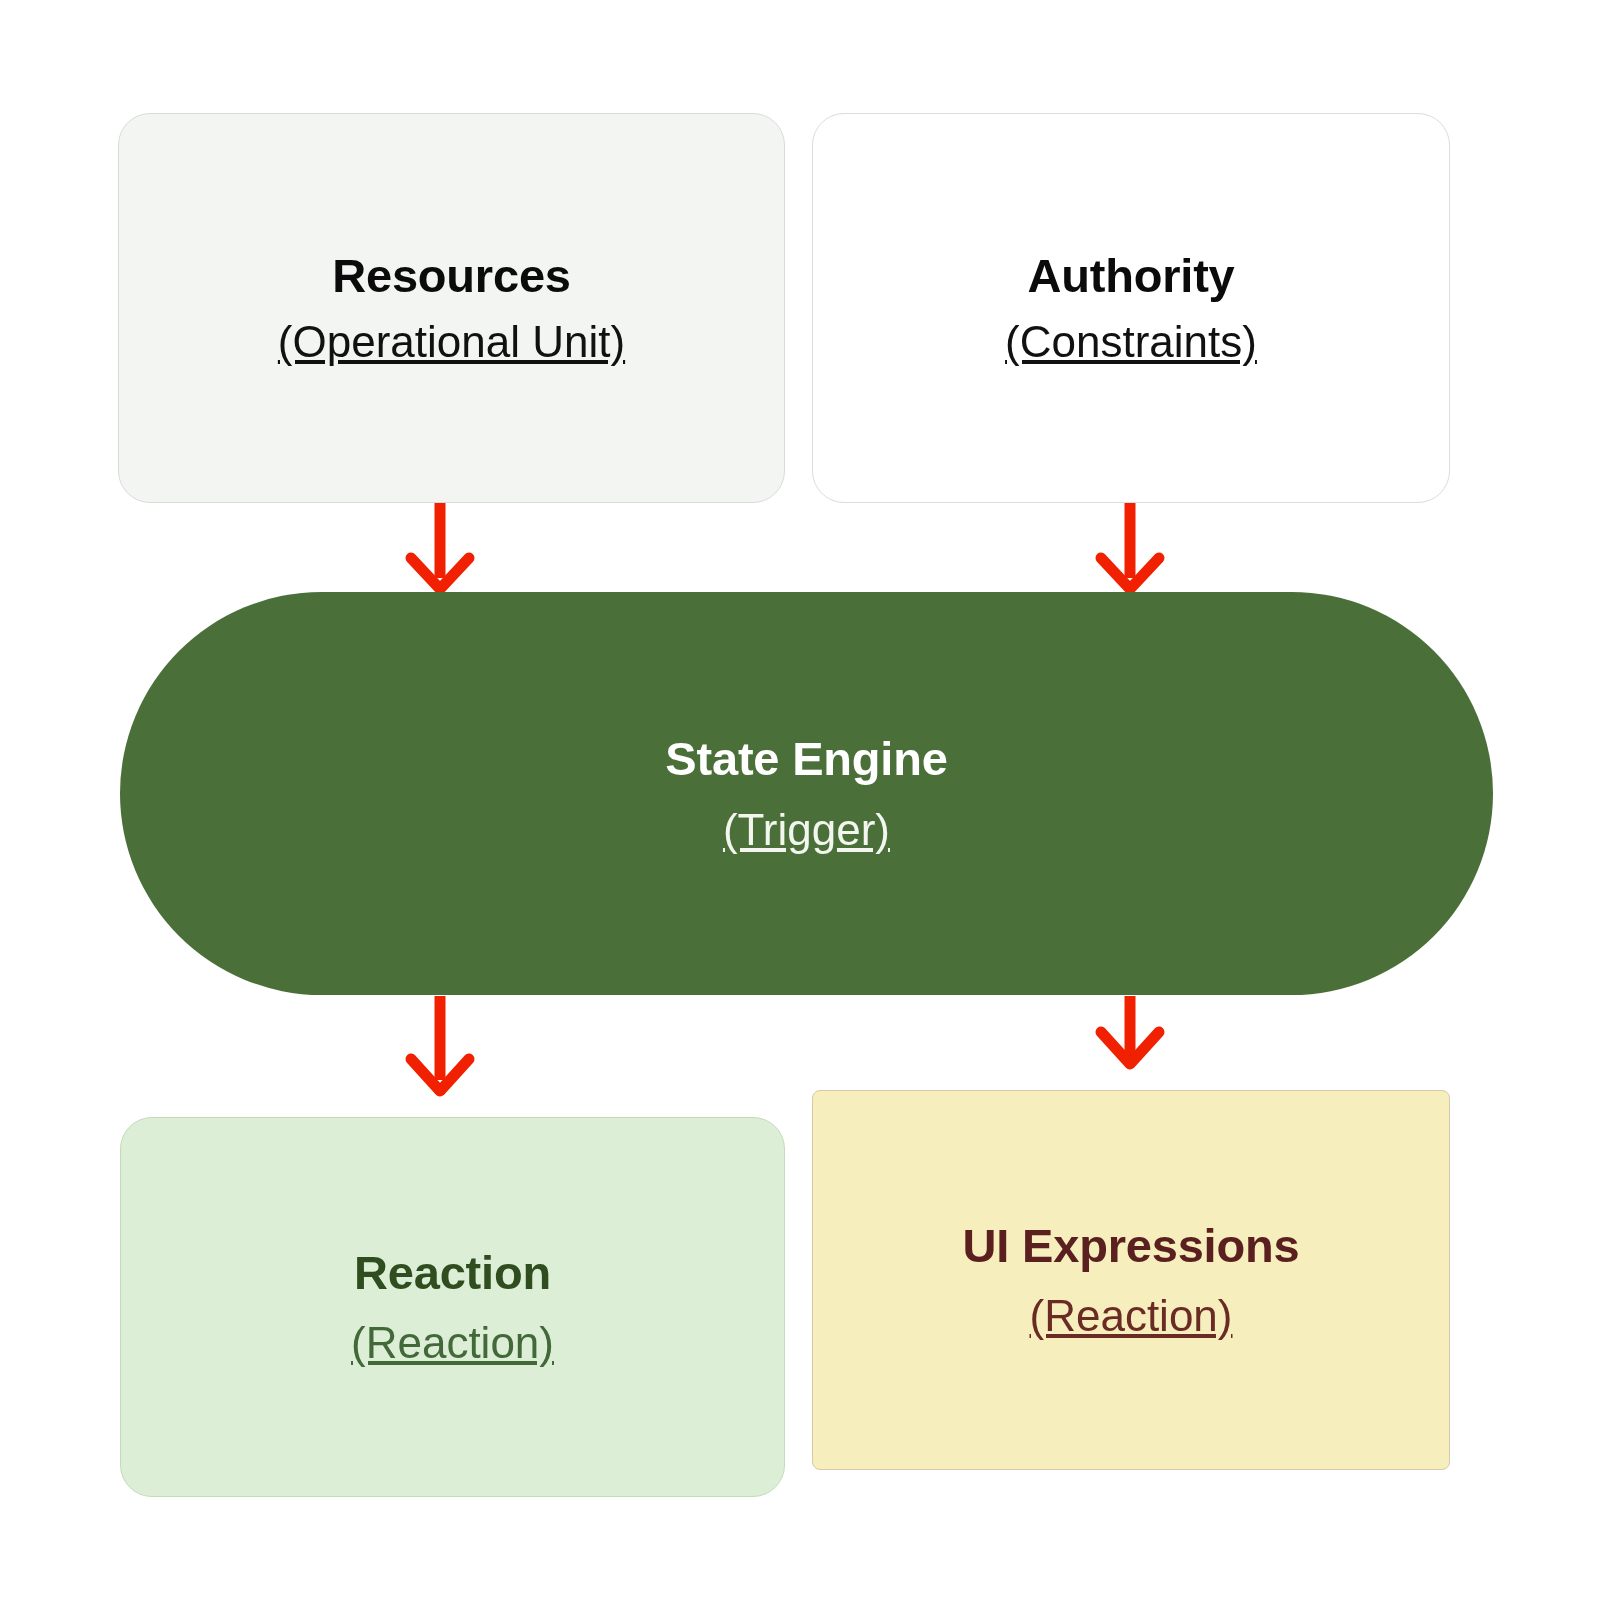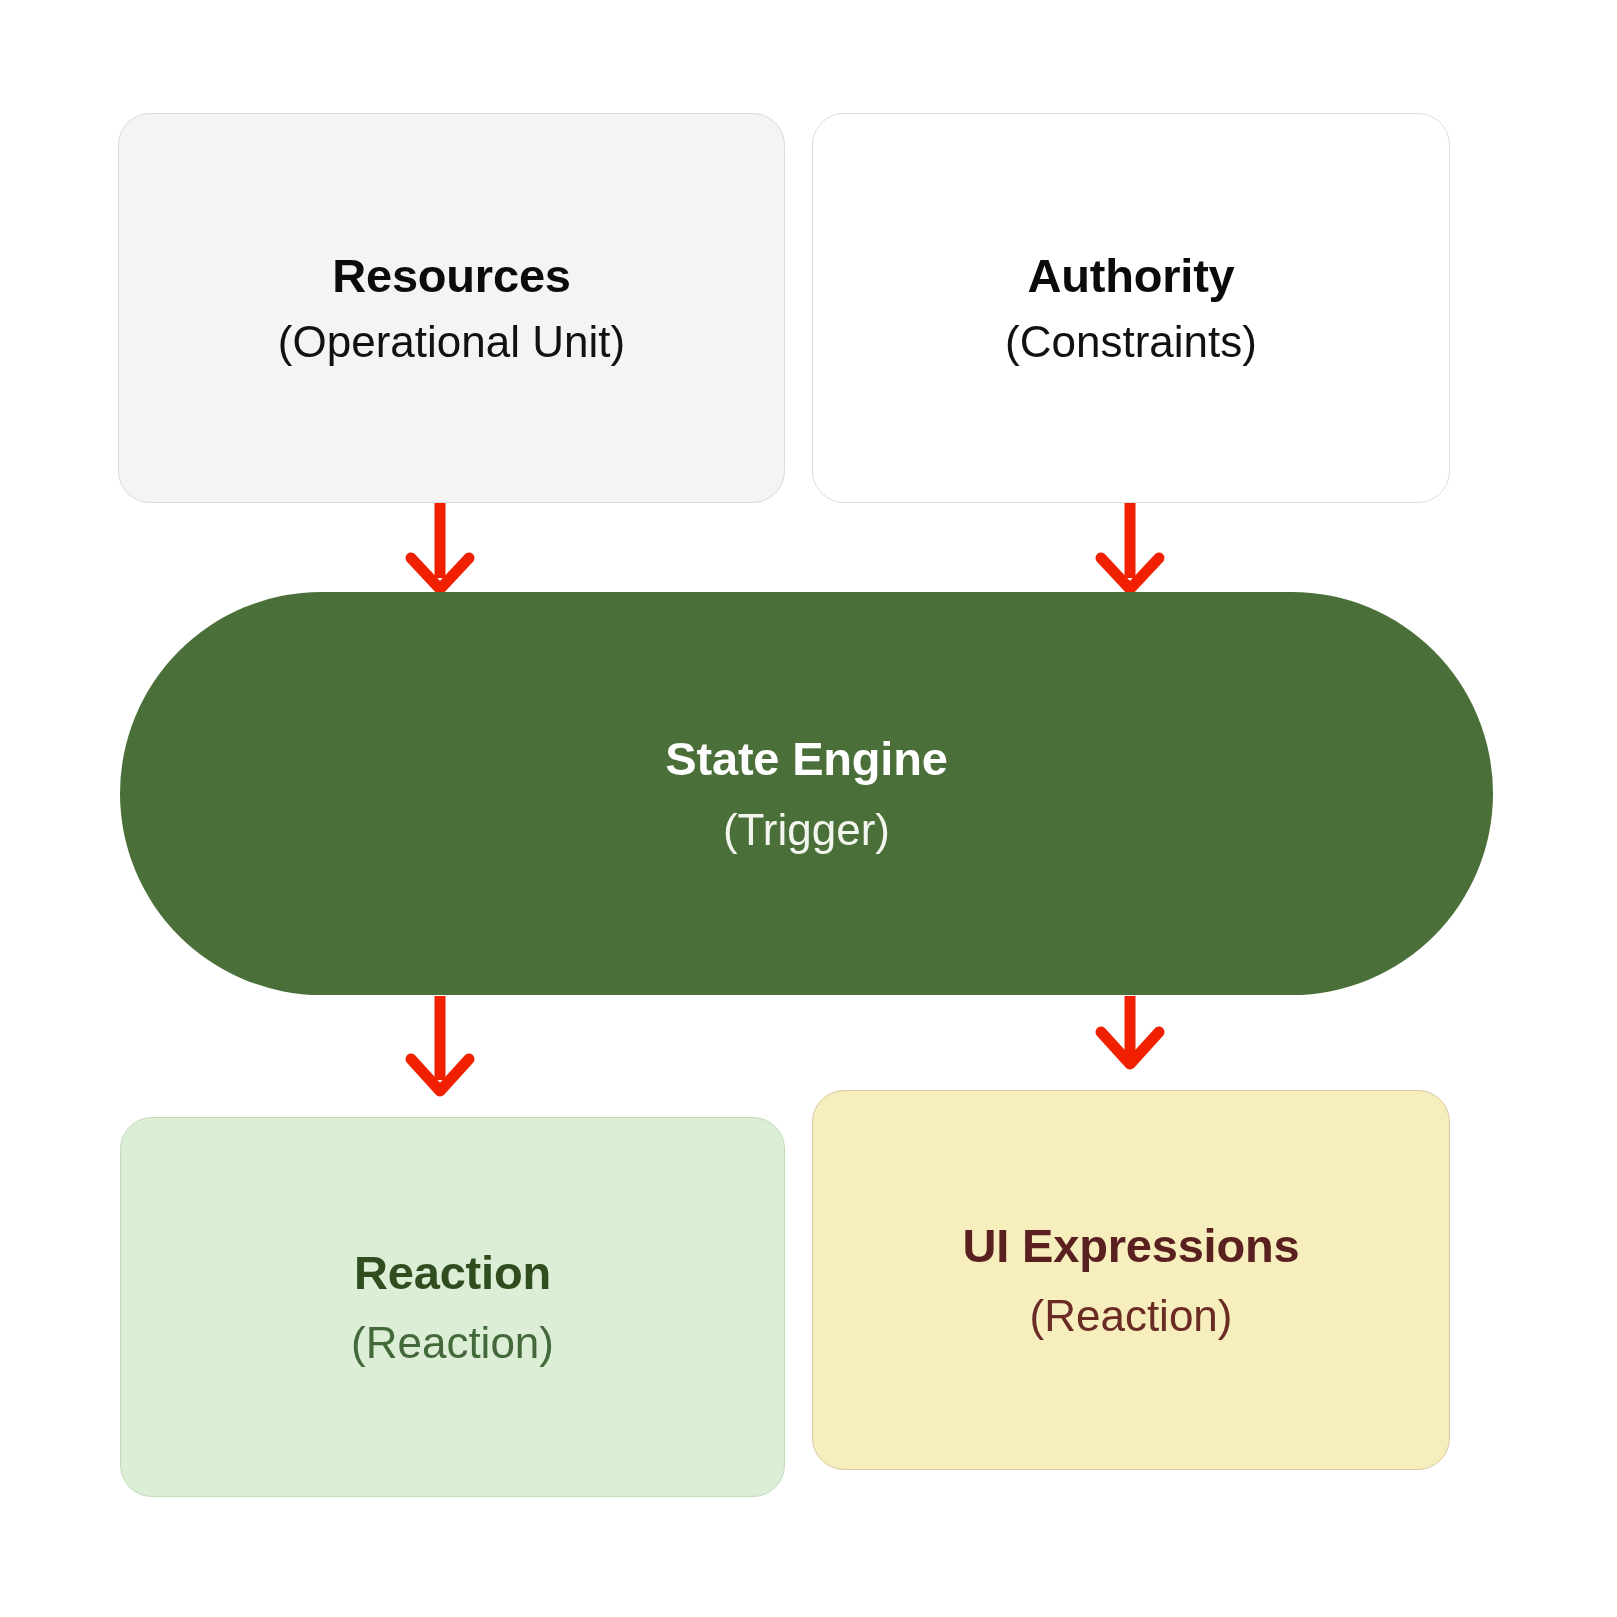--- a/index.html
+++ b/index.html
@@ -28,20 +28,21 @@
     justify-content: center;
     text-align: center;
     line-height: 1.18;
   }
   .node .title {
     font-weight: bold;
     letter-spacing: -0.2px;
   }
   .node .subtitle {
     font-weight: normal;
+    text-decoration: underline;
   }
 
   
   .box-resources {
     left: 118px;
     top: 113px;
     width: 667px;
     height: 390px;
     background: #f3f5f3;
     border: 1.6px solid #d9dbd9;
@@ -87,21 +88,21 @@
   .box-pricing .title    { font-size: 47px; color: #2f4d1f; margin-bottom: 16px; }
   .box-pricing .subtitle { font-size: 44px; color: #43683a; }
 
   .box-ui-expressions {
     left: 812px;
     top: 1090px;
     width: 638px;
     height: 380px;
     background: #f7eebd;
     border: 1.6px solid #d9c9a4;
-    border-radius: 32px;
+    border-radius: 8px;
   }
   .box-ui-expressions .title    { font-size: 47px; color: #5a2020; margin-bottom: 16px; }
   .box-ui-expressions .subtitle { font-size: 44px; color: #6b2b25; }
 
   
   .arrow-layer {
     position: absolute;
     left: 0;
     top: 0;
     width: 1617px;

